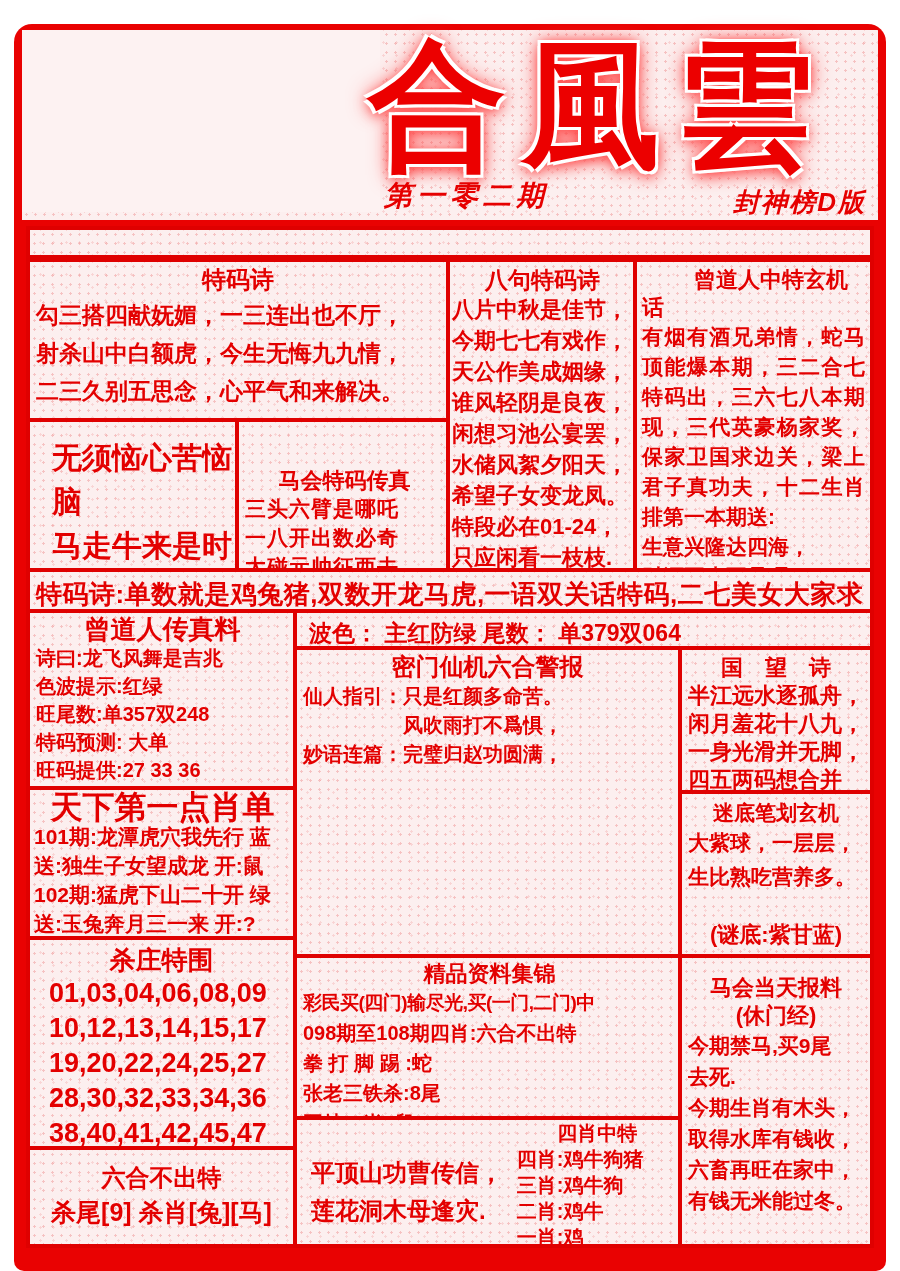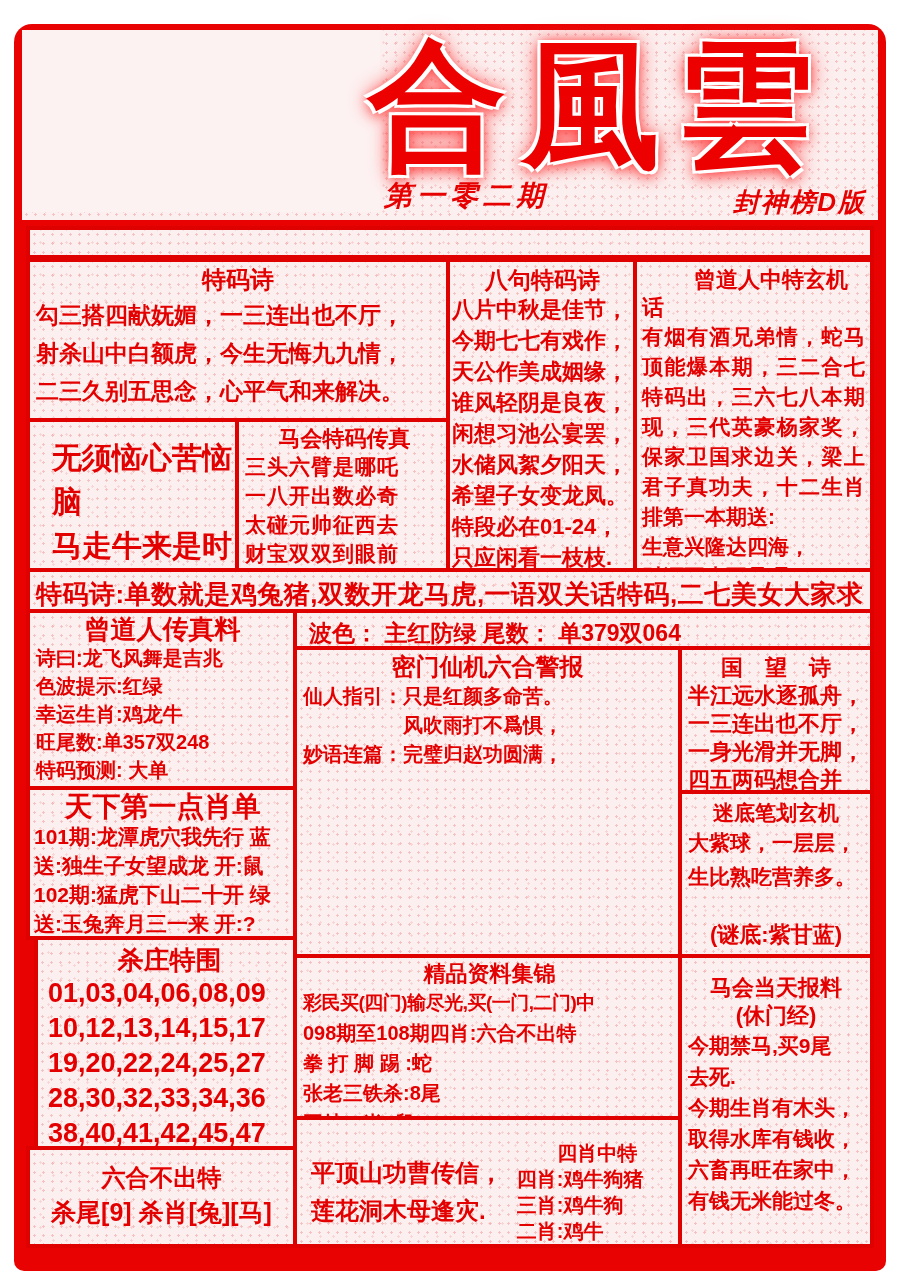--- a/index.html
+++ b/index.html
@@ -44,58 +44,58 @@
   #issue-no{position:absolute;left:362px;top:147px;font-size:28px;font-style:italic;color:#e60000;letter-spacing:5px;}
   #edition{position:absolute;right:12px;top:155px;font-size:26px;font-style:italic;color:#e60000;letter-spacing:2px;}
   #empty-strip{left:26px;top:226px;width:848px;height:33px;}
   
   #box-tema{left:26px;top:258px;width:424px;height:164px;font-size:23px;padding:2px 6px;}
   #box-tema .h{font-size:24px;}
   #box-tema .ln{line-height:38px;}
   #box-wuxu{left:26px;top:418px;width:213px;height:154px;font-size:30px;padding:14px 0 0 22px;}
   #box-wuxu .ln{line-height:44px;}
   #box-fax{left:235px;top:418px;width:215px;height:154px;font-size:21px;padding:4px 2px 0 6px;}
-  #box-fax .h{font-size:22px;line-height:26px;}
+  #box-fax .h{font-size:22px;line-height:26px;margin-top:42px;}
   #box-fax .ln{line-height:29px;letter-spacing:1px;}
   #box-baju{left:446px;top:258px;width:191px;height:314px;font-size:22px;padding:4px 0 0 2px;}
   #box-baju .h{font-size:23px;line-height:28px;}
   #box-baju .ln{line-height:31px;}
   #box-xuanji{left:633px;top:258px;width:241px;height:314px;font-size:21px;padding:4px 5px 0 5px;}
   #box-xuanji .h{text-indent:52px;line-height:28px;font-size:22px;}
   #box-xuanji .p{line-height:30px;text-align:justify;}
   #box-xuanji .ln{line-height:30px;}
   #banner2{left:26px;top:568px;width:848px;height:45px;font-size:26px;padding:5px 2px 0 6px;letter-spacing:0.5px;white-space:nowrap;}
   
   #box-zdr{left:26px;top:609px;width:271px;height:213px;font-size:20px;padding:1px 4px 0 6px;}
   #box-zdr .h{font-size:26px;line-height:30px;}
   #box-zdr .ln{line-height:28px;}
   #box-tianxia{left:26px;top:786px;width:271px;height:154px;font-size:21px;padding:2px 2px 0 4px;}
-  #box-tianxia .h{font-size:28px;line-height:30px;font-family:Liberation Serif, serif;}
+  #box-tianxia .h{font-size:32px;line-height:30px;font-family:Liberation Serif, serif;}
   #box-tianxia .ln{line-height:29px;}
-  #box-shazhuang{left:34px;top:936px;width:271px;height:218px;font-size:27px;padding:4px 0 12px 10px;}
+  #box-shazhuang{left:26px;top:936px;width:271px;height:218px;font-size:27px;padding:4px 0 12px 10px;}
   #box-shazhuang .h{font-size:26px;line-height:32px;padding-right:10px;}
-  #box-shazhuang .ln{line-height:35px;}
+  #box-shazhuang .ln{line-height:35px;margin-left:9px;}
   #box-liuhe{left:26px;top:1146px;width:271px;height:102px;font-size:24px;padding-top:12px;}
   #box-liuhe .ln{font-size:25px;line-height:36px;}
   
   #box-bose{left:293px;top:609px;width:581px;height:41px;font-size:23px;padding:5px 0 0 12px;white-space:nowrap;}
   #box-mimen{left:293px;top:646px;width:389px;height:312px;font-size:20px;padding:2px 6px 0 6px;}
   #box-mimen .h{font-size:24px;line-height:30px;}
   #box-mimen .p{line-height:29px;text-align:justify;}
   #box-mimen .duo{display:flex;}
   #box-mimen .lbl{flex:0 0 auto;line-height:29px;}
   #box-mimen .stack .ln{line-height:29px;}
   #box-jingpin{left:293px;top:954px;width:389px;height:166px;font-size:20px;padding:2px 2px 0 6px;}
   #box-jingpin .h{font-size:22px;line-height:28px;}
   #box-jingpin .ln{line-height:30px;}
   #box-jingpin .ln.long{font-size:19px;letter-spacing:-0.5px;}
   #box-pingding{left:293px;top:1116px;width:389px;height:132px;display:flex;padding:0;}
   #box-pingding .left{flex:0 0 54%;font-size:24px;padding:34px 0 0 14px;}
   #box-pingding .left .ln{line-height:38px;}
-  #box-pingding .right{flex:1;font-size:20px;padding-top:20px;}
+  #box-pingding .right{flex:1;font-size:20px;padding-top:0;}
   #box-pingding .right .h{line-height:26px;text-align:center;}
   #box-pingding .right .ln{line-height:26px;}
   
   #box-guowang{left:678px;top:646px;width:196px;height:148px;font-size:22px;padding:4px 0 0 6px;}
   #box-guowang .h{line-height:28px;text-align:center;padding-right:6px;}
   #box-guowang .ln{line-height:28px;}
   #box-midi{left:678px;top:790px;width:196px;height:168px;font-size:21px;padding:6px 0 0 6px;position:absolute;}
   #box-midi .h{line-height:26px;text-align:center;padding-right:6px;}
   #box-midi .ln{line-height:34px;}
   #box-midi .ans{position:absolute;left:0;right:0;bottom:4px;text-align:center;font-size:22px;}
@@ -159,21 +159,20 @@
     <div class="ln">生意兴隆达四海，</div>
     <div class="ln">财源不来不是理。</div>
   </div>
 
   <div id="banner2" class="box">特码诗:单数就是鸡兔猪,双数开龙马虎,一语双关话特码,二七美女大家求</div>
 
   <div id="box-zdr" class="box">
     <div class="h tc">曾道人传真料</div>
     <div class="ln">诗曰:龙飞风舞是吉兆</div>
     <div class="ln">色波提示:红绿</div>
-    <div class="ln">幸运生肖:鸡龙牛</div>
     <div class="ln">旺尾数:单357双248</div>
     <div class="ln">特码预测: 大单</div>
     <div class="ln">旺码提供:27 33 36</div>
   </div>
 
   <div id="box-tianxia" class="box">
     <div class="h tc">天下第一点肖单</div>
     <div class="ln">101期:龙潭虎穴我先行 蓝</div>
     <div class="ln">送:独生子女望成龙 开:鼠</div>
     <div class="ln">102期:猛虎下山二十开 绿</div>
@@ -233,21 +232,21 @@
       <div class="ln">四肖:鸡牛狗猪</div>
       <div class="ln">三肖:鸡牛狗</div>
       <div class="ln">二肖:鸡牛</div>
       <div class="ln">一肖:鸡</div>
     </div>
   </div>
 
   <div id="box-guowang" class="box">
     <div class="h">国　望　诗</div>
     <div class="ln">半江远水逐孤舟，</div>
-    <div class="ln">一三连出也不厅，</div>
+    <div class="ln">闲月羞花十八九，</div>
     <div class="ln">一身光滑并无脚，</div>
     <div class="ln">四五两码想合并</div>
   </div>
 
   <div id="box-midi" class="box">
     <div class="h">迷底笔划玄机</div>
     <div class="ln">大紫球，一层层，</div>
     <div class="ln">生比熟吃营养多。</div>
     <div class="ans">(谜底:紫甘蓝)</div>
   </div>

